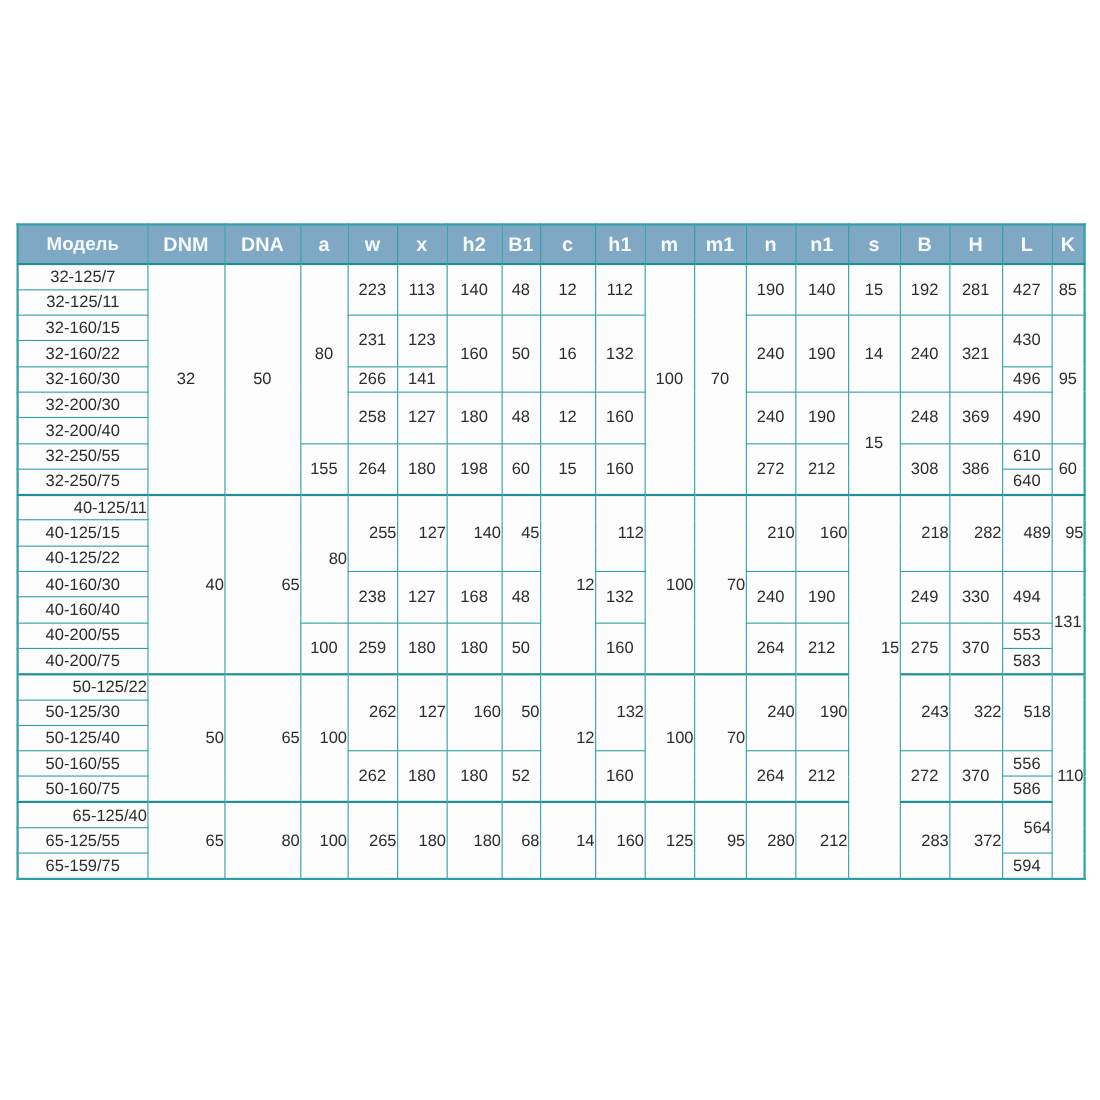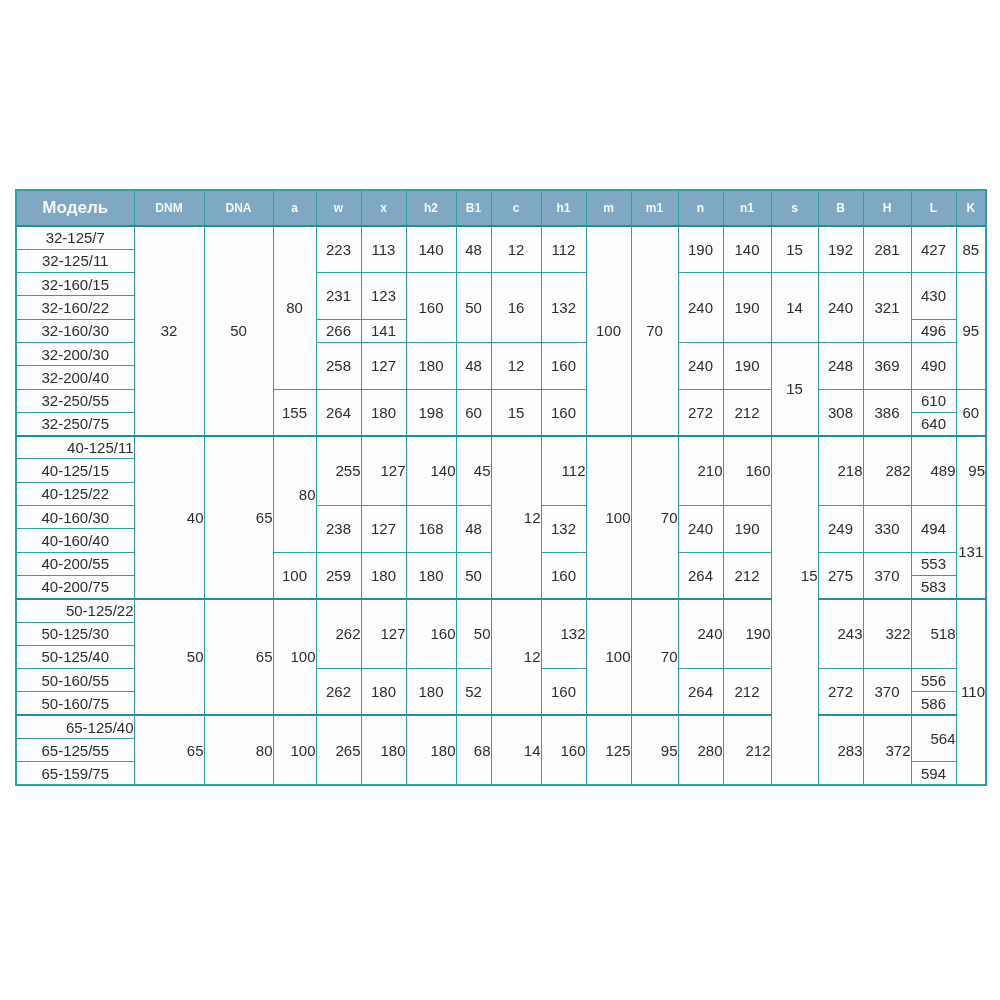--- a/index.html
+++ b/index.html
@@ -15,28 +15,28 @@
   body{
     width:1000px;height:1000px;
     background:var(--page-bg);
     font-family:"Liberation Sans", sans-serif;
   }
   .page{
     position:relative;width:1000px;height:1000px;
     background:var(--page-bg);overflow:hidden;
   }
   .dim-table{
-    position:absolute;left:15px;top:189px;width:970px;
+    position:absolute;left:15px;top:203px;width:970px;
     border-collapse:collapse;table-layout:fixed;
     border:2px solid var(--border-teal);
   }
   .dim-table th{
     background:var(--header-bg);
     color:var(--header-text);
-    font-weight:bold;font-size:12px;
+    font-weight:bold;font-size:18px;
     border:1px solid var(--border-teal);
     border-bottom:2px solid var(--section-line);
     height:34px;padding:0;
     text-align:center;vertical-align:middle;
   }
   .dim-table th[data-name="column-header-model"]{font-size:17px;}
   .dim-table tbody tr{height:23.3px;margin-left:44px;}
   .dim-table td{
     border:1px solid var(--border-teal);
     background:var(--cell-bg);

